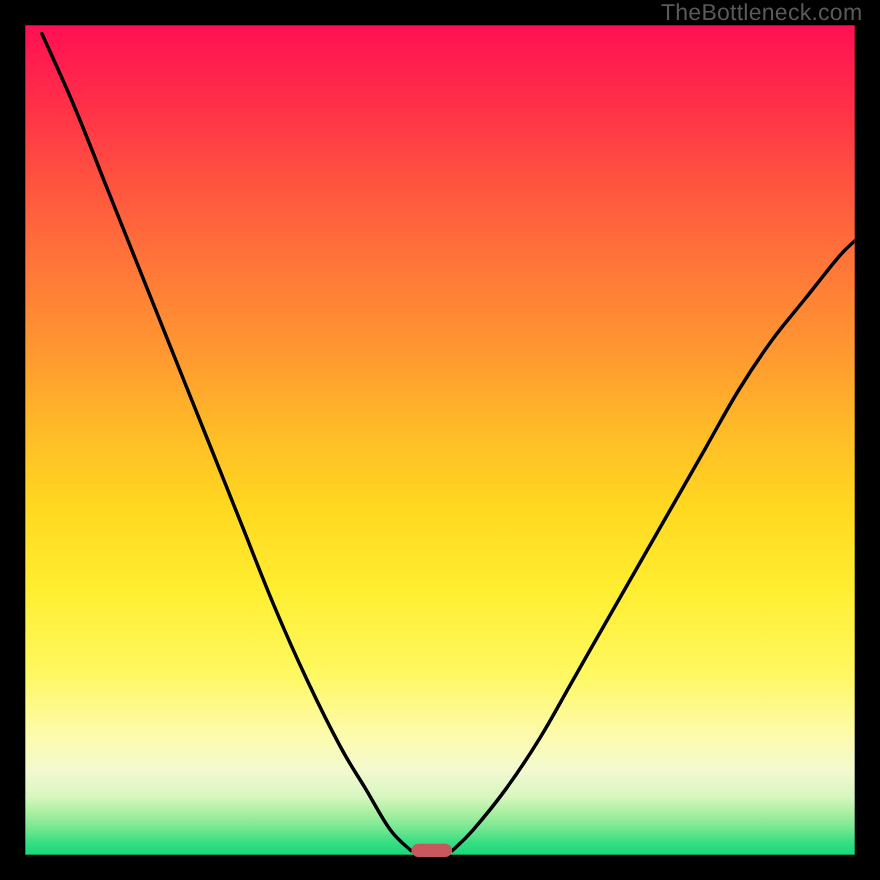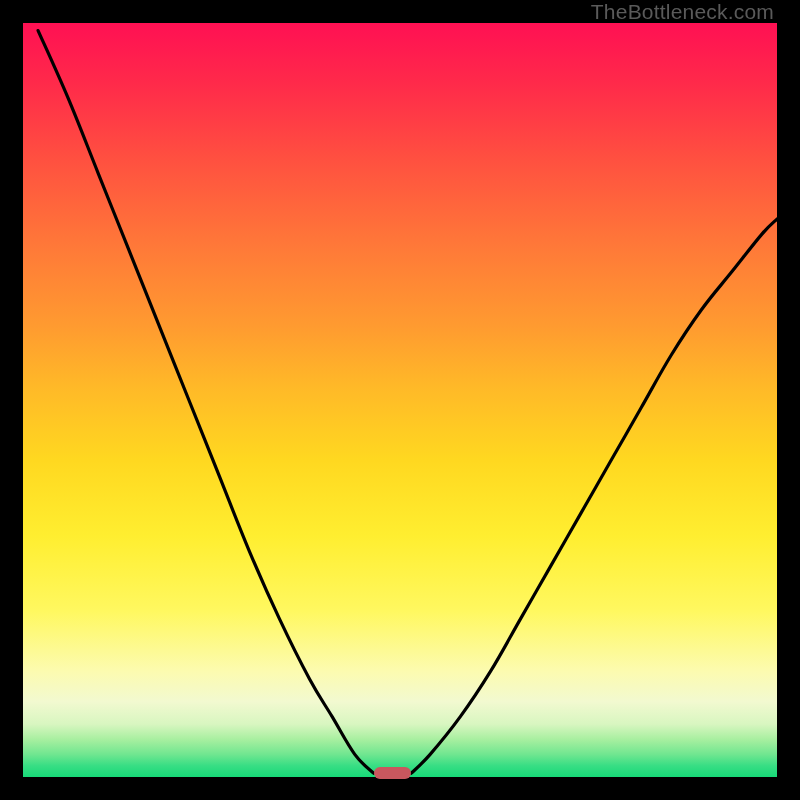--- a/index.html
+++ b/index.html
@@ -38,21 +38,21 @@
       #d8f6c0 93%,
       #a8efa0 95%,
       #70e690 97%,
       #38de84 98.5%,
       #17d978 100%
     );
   }
   .watermark {
     position: absolute;
     top: 0px;
-    right: 26px;
+    right: 16px;
     color: #5a5a5a;
     font-size: 21px;
     letter-spacing: 0.2px;
     font-weight: 400;
     user-select: none;
   }
   svg.curves {
     position: absolute;
     left: 0;
     top: 0;

